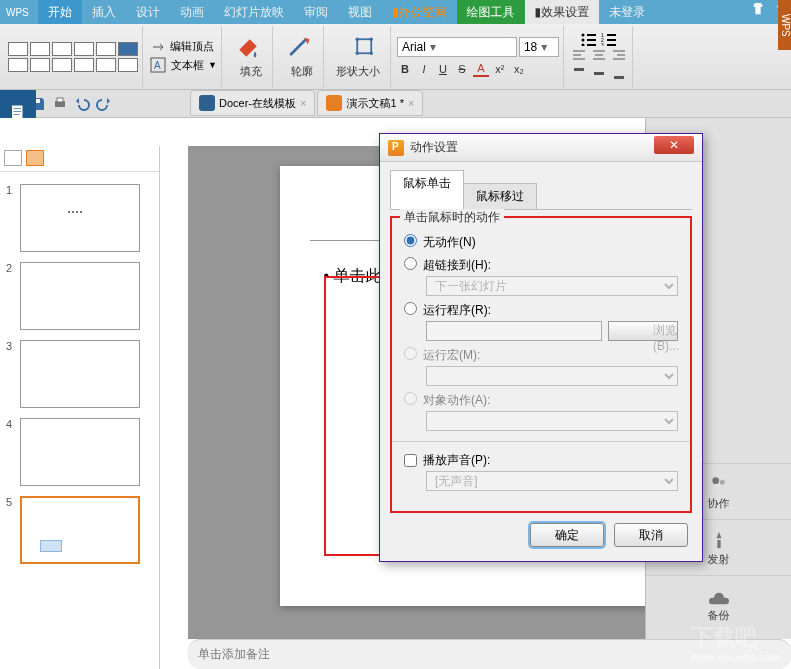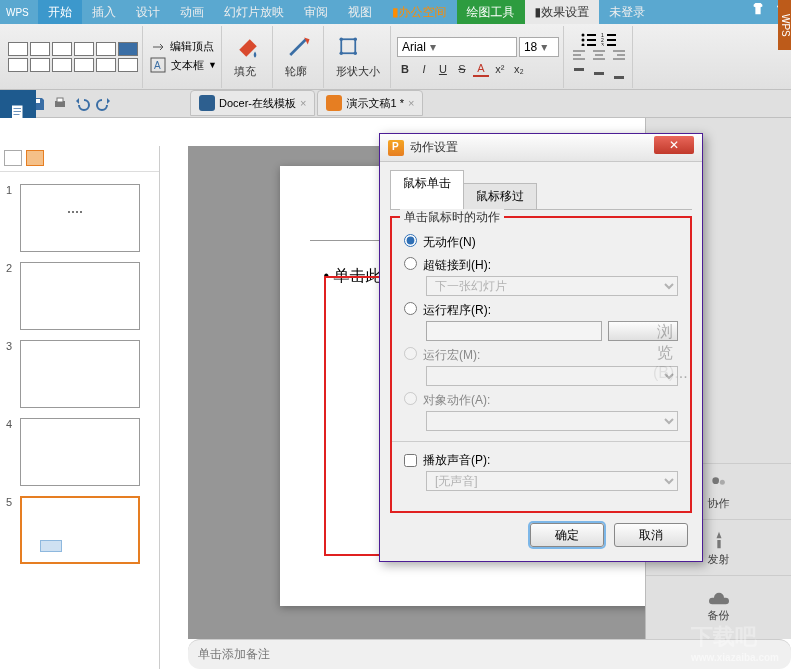--- a/index.html
+++ b/index.html
@@ -12,21 +12,21 @@
   .ribbon-tabs .tab.start { background: #3c98cc; color: #fff; }
   .ribbon-tabs .tab.orange { color: #ff8c00; }
   .ribbon-tabs .tab.green { background: #2d9c3f; color: #fff; }
   .ribbon-tabs .tab.sel { background: #e8e8e8; color: #333; }
   
   
   .ribbon { background: linear-gradient(#f0f0f0,#e0e0e0); height: 66px; border-bottom: 1px solid #c0c0c0; display: flex; align-items: center; padding: 2px 4px; gap: 2px; }
   .ribbon-group { display: flex; flex-direction: column; align-items: center; padding: 0 4px; border-right: 1px solid #ccc; height: 62px; justify-content: center; gap: 2px; }
   .shape-grid { display: grid; grid-template-columns: repeat(6, 20px); gap: 2px; }
   .shape-grid .cell { width: 20px; height: 14px; border: 1px solid #777; background: #fff; }
-  .big-btn { display: flex; flex-direction: column; align-items: flex-start; gap: 2px; padding: 2px 6px; }
+  .big-btn { display: flex; flex-direction: column; align-items: flex-end; gap: 2px; padding: 2px 6px; }
   .big-btn .ic { width: 28px; height: 28px; }
   .big-btn .ic svg { width: 100%; height: 100%; }
   .big-btn span { font-size: 11px; color: #333; }
   .font-box { display: flex; gap: 2px; align-items: center; }
   .font-sel { border: 1px solid #aaa; background: #fff; height: 20px; padding: 0 4px; font-size: 12px; display: flex; align-items: center; }
   .font-sel .dd { margin-left: 4px; color: #666; }
   .fmt-btns { display: flex; gap: 3px; margin-top: 2px; }
   .fmt-btns span { width: 16px; height: 16px; display: inline-flex; align-items: center; justify-content: center; font-size: 11px; color: #333; }
   .align-grid { display: grid; grid-template-columns: repeat(3, 18px); grid-template-rows: repeat(2, 16px); gap: 2px; }
   .align-grid span { border: 1px solid transparent; display: inline-flex; align-items: center; justify-content: center; }
@@ -97,21 +97,21 @@
   .fieldset { border:2px solid #e02020; padding:10px 12px 14px; margin-top:6px; position:relative; }
   .fs-legend { position:absolute; top:-9px; left:8px; background:#f0f0f0; padding:0 4px; font-size:12px; color:#333; }
   .radio-row { display:flex; align-items:flex-start; gap:6px; margin:6px 0 2px; font-size:12px; }
   .radio-row input[type=radio]{ accent-color:#2f6fb5; }
   .radio-row.disabled{ color:#888; }
   .sub-sel { margin: 2px 0 6px 22px; }
   .sub-sel select, .sub-sel input.tf { width: 100%; height: 20px; border:1px solid #aaa; background:#fff; font-size:12px; padding:0 4px; }
   .sub-sel select:disabled, .sub-sel input.tf:disabled { background:#f4f4f4; color:#999; }
   .browse-row { display:flex; gap:6px; }
   .browse-row input { flex:1; }
-  .browse-btn { width:70px; height:20px; border:1px solid #999; background:linear-gradient(#fdfdfd,#e0e0e0); font-size:16px;padding-left:44px; }
+  .browse-btn { width:70px; height:20px; border:1px solid #999; background:linear-gradient(#fdfdfd,#e0e0e0); font-size:12px;padding-left:44px; }
   .divider { border-top:1px solid #ccc; margin:10px -12px; }
   .chk-row { display:flex; align-items:center; gap:6px; font-size:12px; margin-bottom:2px;}
   .btn-row { display:flex; justify-content:flex-end; gap:10px; padding:10px 4px 4px; }
   .btn { width:74px; height:24px; border:1px solid #888; background:linear-gradient(#fdfdfd,#e0e0e0); font-size:12px; border-radius:3px; }
   .btn.primary { box-shadow: 0 0 0 2px #7db7e8; }
   
   .watermark { position:absolute; right:12px; bottom:6px; color:#ffffff55; font-size:22px; font-weight:bold; z-index:200; }
   .watermark small{font-size:10px; display:block;color:#ffffff88;}
   .right-icons{position:absolute; right:4px; top:2px; display:flex; gap:8px; color:#fff;}
   .right-icons svg{width:14px;height:14px;fill:#fff;}

